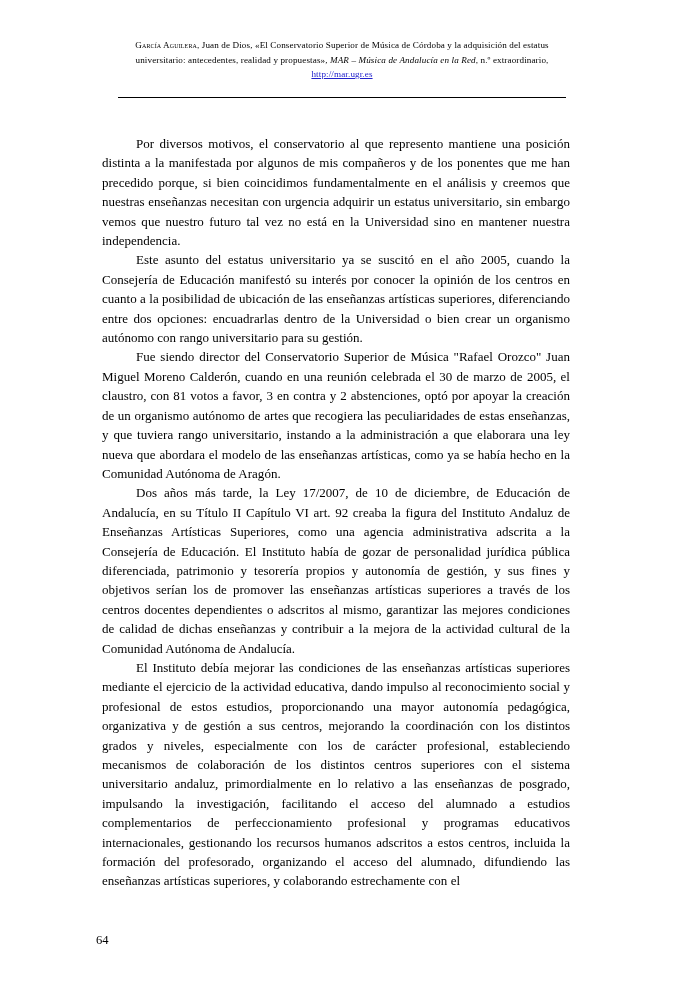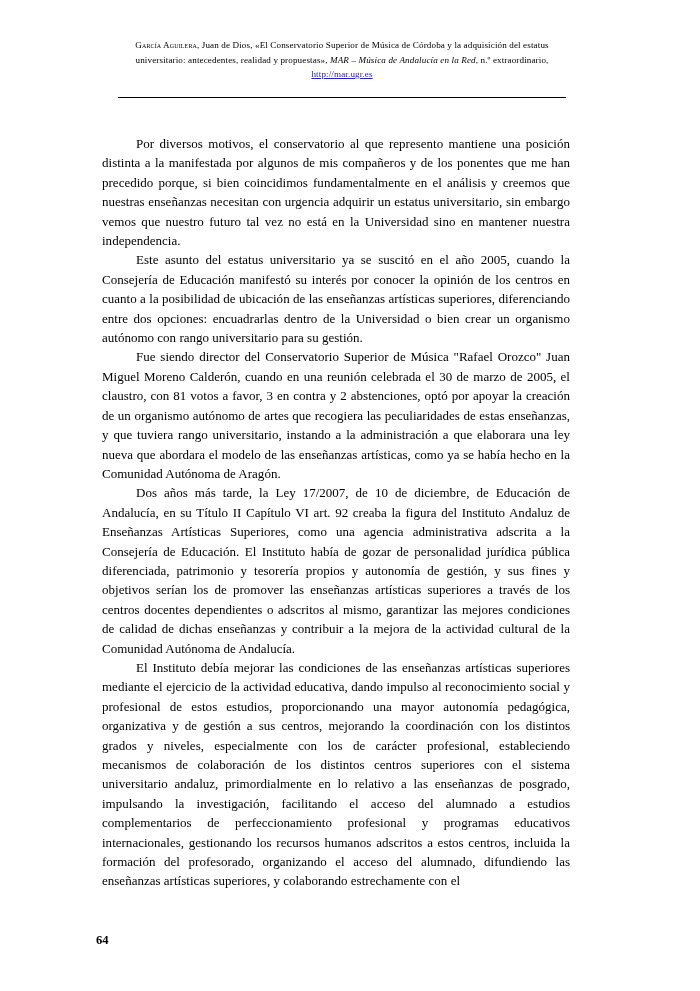--- a/index.html
+++ b/index.html
@@ -75,21 +75,20 @@
     hyphens: none;
   }
 
   
   .folio {
     position: absolute;
     left: 96px;
     top: 932px;
     font-size: 12.6px;
     line-height: 16px;
-    font-weight: bold;
   }
 </style>
 </head>
 <body>
 
 <div class="page">
 
   <div class="header">
     <span class="smallcaps">García Aguilera</span><span>, Juan de Dios, «El Conservatorio Superior de Música de Córdoba y la adquisición del estatus universitario: antecedentes, realidad y propuestas», </span><span class="ital">MAR – Música de Andalucía en la Red</span><span>, n.º extraordinario, </span><a class="link" href="#">http://mar.ugr.es</a>
   </div>

